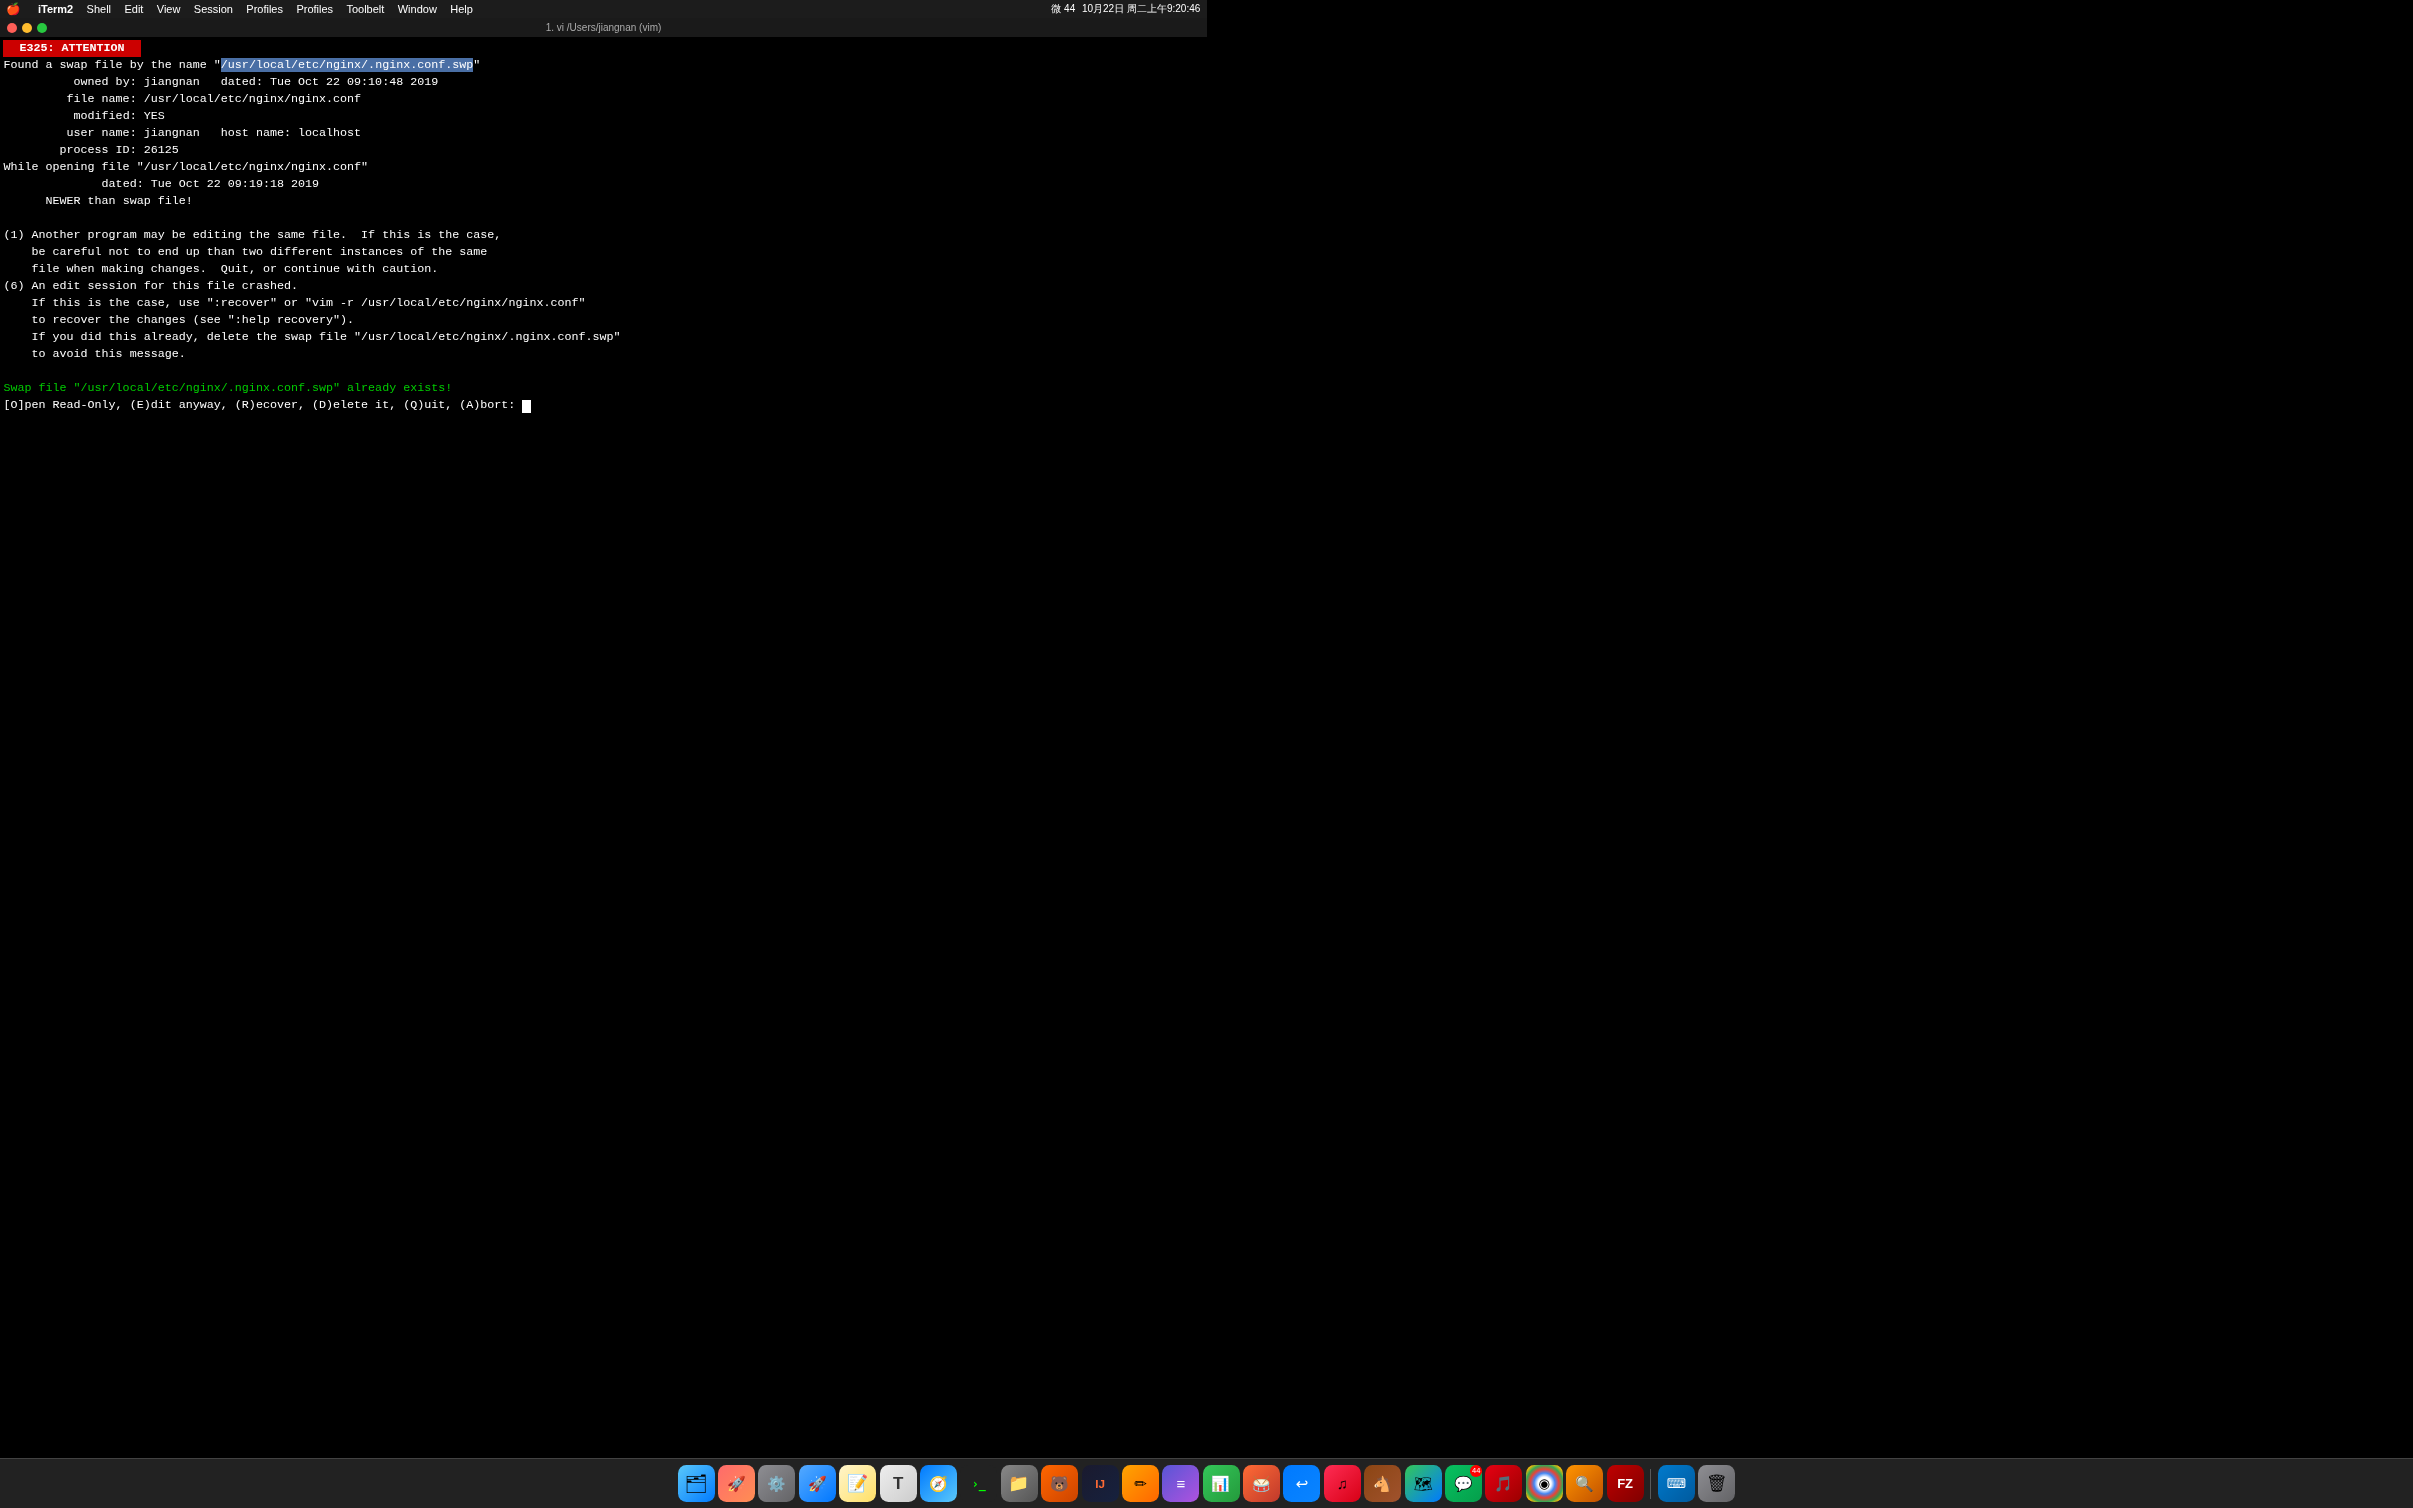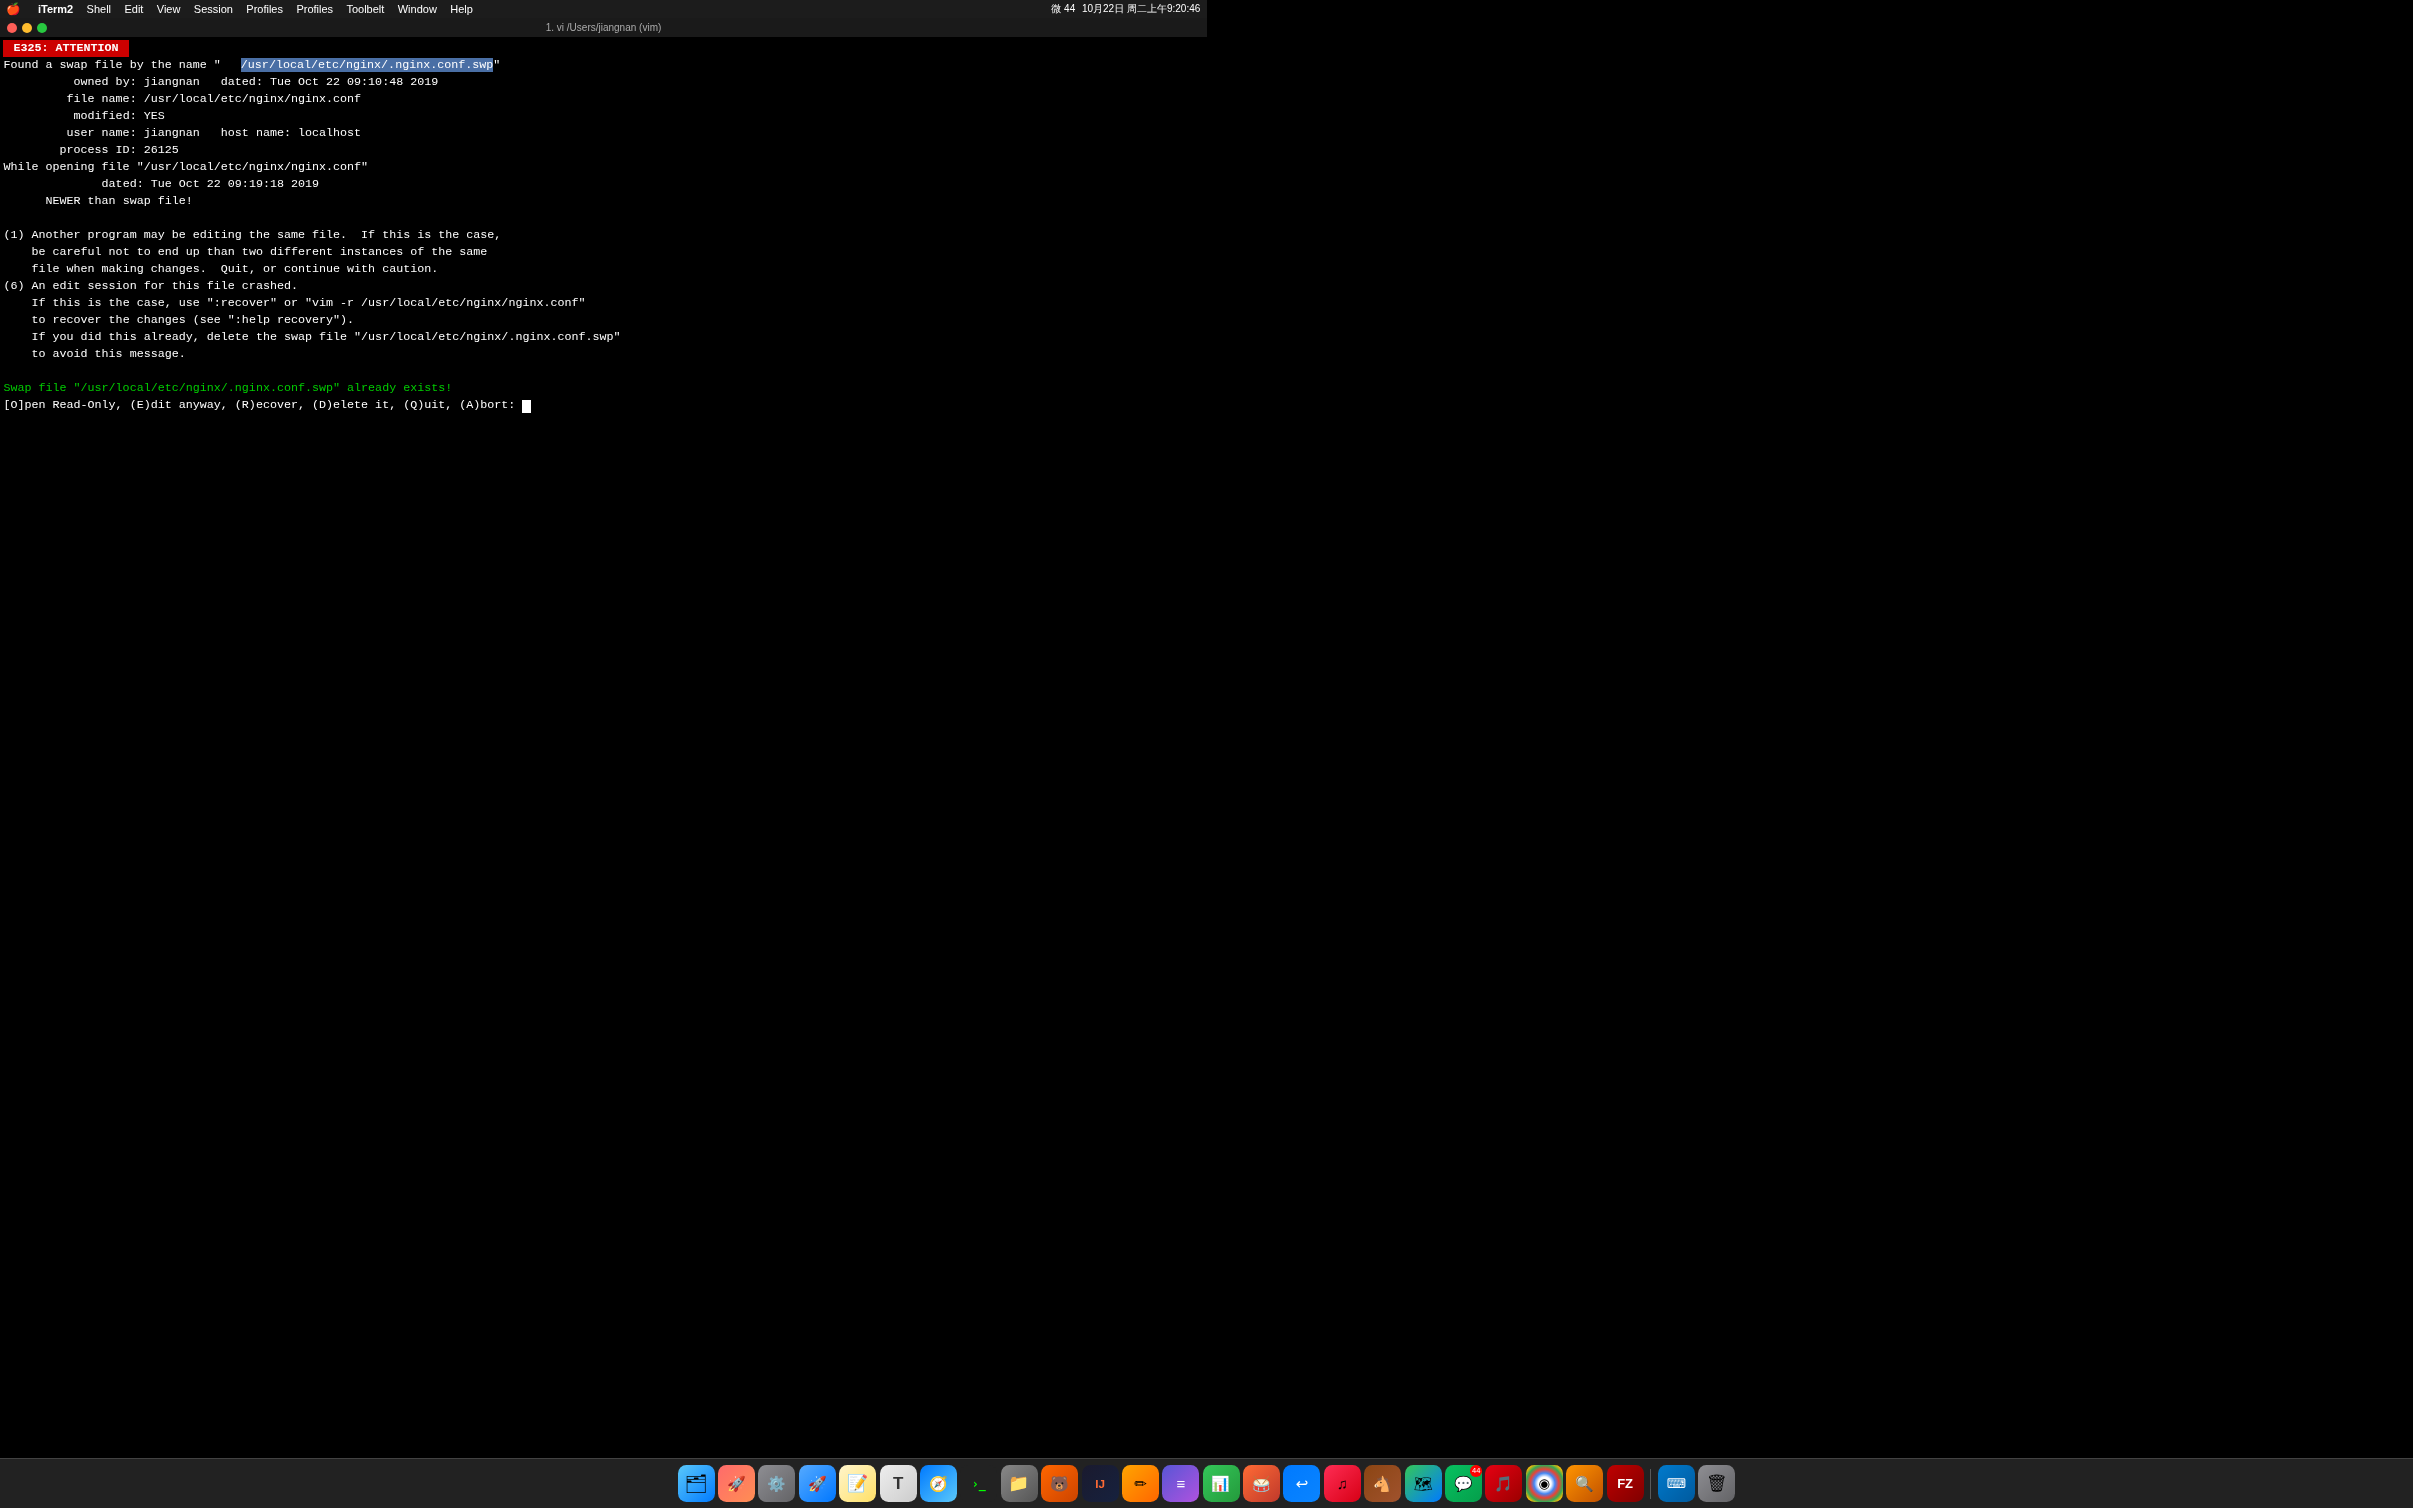--- a/index.html
+++ b/index.html
@@ -104,28 +104,27 @@
       font-family: 'Menlo', 'Monaco', 'Courier New', monospace;
       font-size: 11.7px;
       line-height: 1.4;
       color: #fff;
     }
 
     .error-line {
       display: inline-block;
       background: #cc0000;
       color: #fff;
-      padding: 0 10px;
+      padding: 0 16px;
       font-weight: bold;
     }
 
     .highlight-path {
       background: #4a6fa5;
       color: #fff;
-      margin-left: 20px;
     }
 
     .green-text {
       color: #00cc00;
       text-align: center;
     }
 
     .cursor {
       display: inline-block;
       width: 8.4px;

